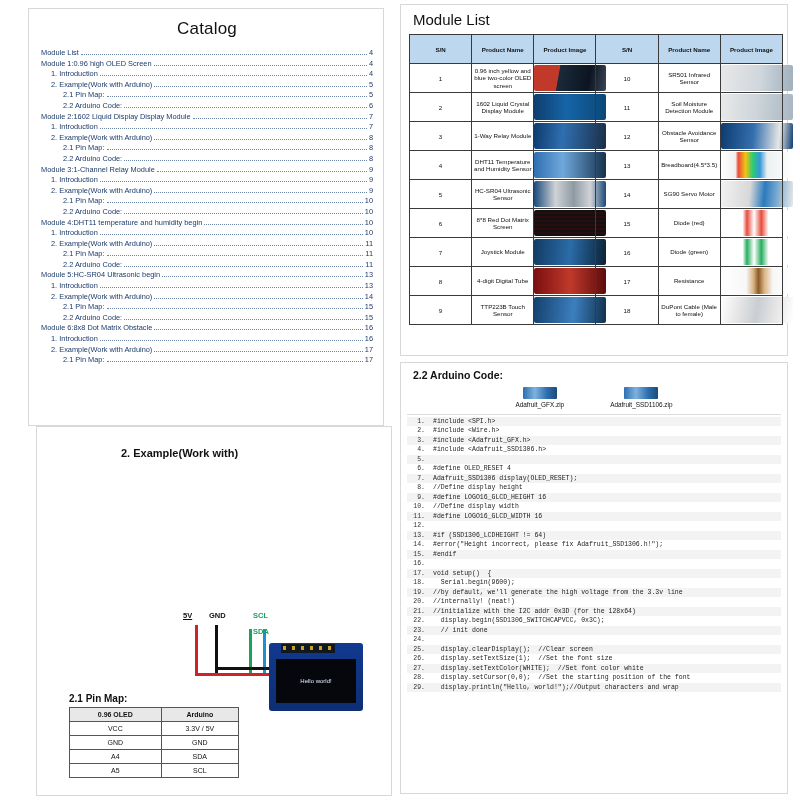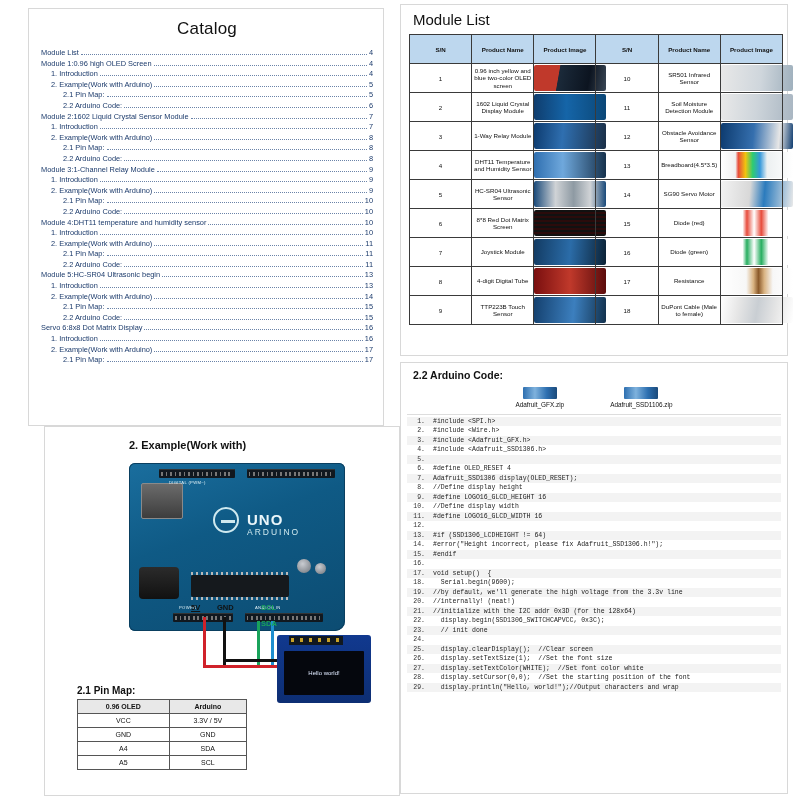--- a/index.html
+++ b/index.html
@@ -152,25 +152,25 @@
   .cl:nth-child(odd) { background: #f3f3f3; }
   .cl .ln {
     flex: 0 0 26px; text-align: right; padding-right: 8px;
     color: #333;
   }
   .cl .ct { flex: 1 1 auto; white-space: pre; }
 
   
   .example {
     position: absolute;
-    left: 44px; top: 426px;
+    left: 36px; top: 426px;
     width: 356px; height: 370px;
     background: #fff;
     border: 1px solid #d8d8d8;
-    padding: 8px 6px;
+    padding: 16px 6px;
     overflow: hidden;
   }
   .ex-title {
     font-size: 11px; color: #111; margin: 4px 0 2px 78px; font-weight: bold;
   }
   .board-area { position: relative; width: 344px; height: 230px; }
 
   
   .board {
     position: absolute; left: 78px; top: 10px;
@@ -320,21 +320,21 @@
           <span class="lbl">2.1 Pin Map:</span>
           <span class="dots"></span>
           <span class="pg">5</span>
         </div>
         <div class="toc-row ind2">
           <span class="lbl">2.2 Arduino Code:</span>
           <span class="dots"></span>
           <span class="pg">6</span>
         </div>
         <div class="toc-row ind0">
-          <span class="lbl">Module 2:1602 Liquid Crystal Sensor Module</span>
+          <span class="lbl">Module 2:1602 Liquid Display Display Module</span>
           <span class="dots"></span>
           <span class="pg">7</span>
         </div>
         <div class="toc-row ind1">
           <span class="lbl">1.  Introduction</span>
           <span class="dots"></span>
           <span class="pg">7</span>
         </div>
         <div class="toc-row ind1">
           <span class="lbl">2.  Example(Work with Arduino)</span>
@@ -370,21 +370,21 @@
           <span class="lbl">2.1 Pin Map:</span>
           <span class="dots"></span>
           <span class="pg">10</span>
         </div>
         <div class="toc-row ind2">
           <span class="lbl">2.2 Arduino Code:</span>
           <span class="dots"></span>
           <span class="pg">10</span>
         </div>
         <div class="toc-row ind0">
-          <span class="lbl">Module 4:DHT11 temperature and humidity sensor</span>
+          <span class="lbl">Module 4:DHT11 temperature and humidity begin</span>
           <span class="dots"></span>
           <span class="pg">10</span>
         </div>
         <div class="toc-row ind1">
           <span class="lbl">1.  Introduction</span>
           <span class="dots"></span>
           <span class="pg">10</span>
         </div>
         <div class="toc-row ind1">
           <span class="lbl">2.  Example(Work with Arduino)</span>
@@ -420,21 +420,21 @@
           <span class="lbl">2.1 Pin Map:</span>
           <span class="dots"></span>
           <span class="pg">15</span>
         </div>
         <div class="toc-row ind2">
           <span class="lbl">2.2 Arduino Code:</span>
           <span class="dots"></span>
           <span class="pg">15</span>
         </div>
         <div class="toc-row ind0">
-          <span class="lbl">Servo 6:8x8 Dot Matrix Display</span>
+          <span class="lbl">Module 6:8x8 Dot Matrix Obstacle</span>
           <span class="dots"></span>
           <span class="pg">16</span>
         </div>
         <div class="toc-row ind1">
           <span class="lbl">1.  Introduction</span>
           <span class="dots"></span>
           <span class="pg">16</span>
         </div>
         <div class="toc-row ind1">
           <span class="lbl">2.  Example(Work with Arduino)</span>
@@ -704,37 +704,20 @@
           <span class="ln">29.</span>
           <span class="ct">  display.println("Hello, world!");//Output characters and wrap</span>
         </div>
       </div>
   </section>
 
   <section class="example">
     <div class="ex-title">2.  Example(Work with)</div>
 
     <div class="board-area">
-      <div class="board">
-        <div class="hdr hdr-top1"></div>
-        <div class="hdr hdr-top2"></div>
-        <div class="hdr hdr-bot1"></div>
-        <div class="hdr hdr-bot2"></div>
-        <div class="usb"></div>
-        <div class="barrel"></div>
-        <div class="chip"></div>
-        <div class="logo-circ"></div>
-        <div class="logo-txt">UNO</div>
-        <div class="logo-sub">ARDUINO</div>
-        <div class="silk silk-dig">DIGITAL (PWM~)</div>
-        <div class="silk silk-pwr">POWER</div>
-        <div class="silk silk-ana">ANALOG IN</div>
-        <div class="caps"></div>
-        <div class="caps2"></div>
-      </div>
 
       <div class="wire w-red" style="left:152px; top:164px; width:2.5px; height:50px;"></div>
       <div class="wire w-black" style="left:172px; top:164px; width:2.5px; height:50px;"></div>
       <div class="wire w-green" style="left:206px; top:168px; width:2.5px; height:46px;"></div>
       <div class="wire w-blue" style="left:220px; top:168px; width:2.5px; height:46px;"></div>
       <div class="wire w-red" style="left:152px; top:212px; width:88px; height:2.5px;"></div>
       <div class="wire w-black" style="left:172px; top:206px; width:68px; height:2.5px;"></div>
 
       <div class="wlabel" style="left:140px; top:150px;text-decoration:underline;">5V</div>
       <div class="wlabel" style="left:166px; top:150px;">GND</div>

